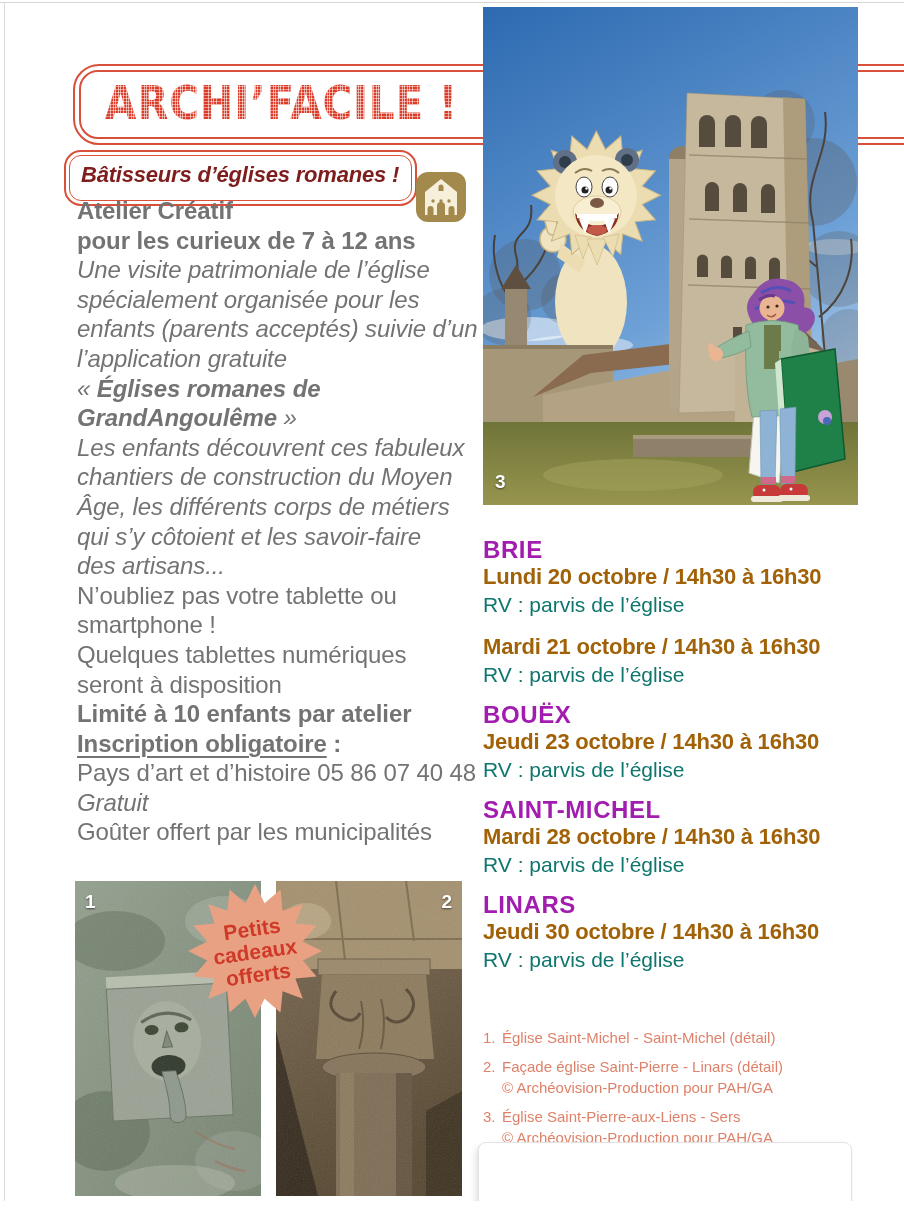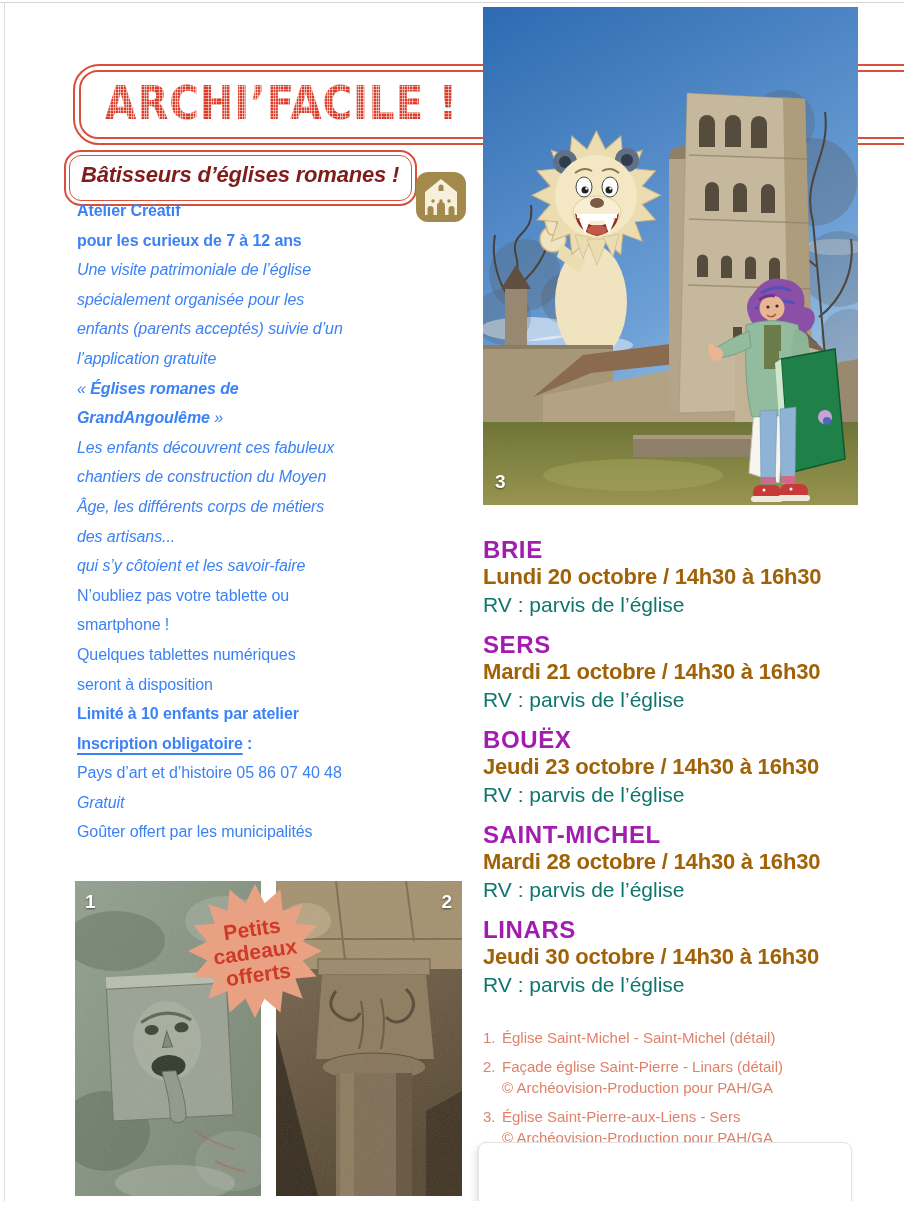--- a/index.html
+++ b/index.html
@@ -25,22 +25,22 @@
   
   .subtitle-box{position:absolute;left:64px;top:150px;width:349px;height:52px;
                 border:2px solid #d8503a;border-radius:17px;}
   .subtitle-box::before{content:"";position:absolute;inset:3px;border:1.5px solid #d8503a;border-radius:12px;}
   .subtitle-text{position:absolute;left:15px;top:10px;font-size:22px;font-weight:bold;font-style:italic;
                  color:#7f1d1d;letter-spacing:-.2px;white-space:nowrap;}
 
   .app-icon{position:absolute;left:416px;top:172px;width:50px;height:50px;}
 
   
-  .body-text{position:absolute;left:77px;top:196px;width:402px;font-size:16px;line-height:29.6px;
-             letter-spacing:-.1px;color:#3b82f6;}
+  .body-text{position:absolute;left:77px;top:196px;width:402px;font-size:24px;line-height:29.6px;
+             letter-spacing:-.1px;color:#737373;}
   .bl{white-space:nowrap;}
   .bl-bold .txt,.bl-bold .suf{font-weight:bold;}
   .bl-italic{font-style:italic;}
   .bl-quote{font-style:italic;}
   .bl-quote .txt{font-weight:bold;}
   .bl-ul .txt{font-weight:bold;text-decoration:underline;text-decoration-thickness:2px;text-underline-offset:4px;}
   .bl-ul .suf{font-weight:bold;}
 
   
   .photo-main{position:absolute;left:483px;top:7px;width:375px;height:498px;}
@@ -108,22 +108,22 @@
     <div class="bl bl-bold"><span class="pre"></span><span class="txt">pour les curieux de 7 à 12 ans</span><span class="suf"></span></div>
     <div class="bl bl-italic"><span class="pre"></span><span class="txt">Une visite patrimoniale de l’église</span><span class="suf"></span></div>
     <div class="bl bl-italic"><span class="pre"></span><span class="txt">spécialement organisée pour les</span><span class="suf"></span></div>
     <div class="bl bl-italic"><span class="pre"></span><span class="txt">enfants (parents acceptés) suivie d’un</span><span class="suf"></span></div>
     <div class="bl bl-italic"><span class="pre"></span><span class="txt">l’application gratuite</span><span class="suf"></span></div>
     <div class="bl bl-quote"><span class="pre">« </span><span class="txt">Églises romanes de</span><span class="suf"></span></div>
     <div class="bl bl-quote"><span class="pre"></span><span class="txt">GrandAngoulême</span><span class="suf"> »</span></div>
     <div class="bl bl-italic"><span class="pre"></span><span class="txt">Les enfants découvrent ces fabuleux</span><span class="suf"></span></div>
     <div class="bl bl-italic"><span class="pre"></span><span class="txt">chantiers de construction du Moyen</span><span class="suf"></span></div>
     <div class="bl bl-italic"><span class="pre"></span><span class="txt">Âge, les différents corps de métiers</span><span class="suf"></span></div>
+    <div class="bl bl-italic"><span class="pre"></span><span class="txt">qui s’y côtoient  et les savoir-faire</span><span class="suf"></span></div>
     <div class="bl bl-italic"><span class="pre"></span><span class="txt">des artisans...</span><span class="suf"></span></div>
-    <div class="bl bl-italic"><span class="pre"></span><span class="txt">qui s’y côtoient  et les savoir-faire</span><span class="suf"></span></div>
     <div class="bl"><span class="pre"></span><span class="txt">N’oubliez pas votre tablette ou</span><span class="suf"></span></div>
     <div class="bl"><span class="pre"></span><span class="txt">smartphone !</span><span class="suf"></span></div>
     <div class="bl"><span class="pre"></span><span class="txt">Quelques tablettes numériques</span><span class="suf"></span></div>
     <div class="bl"><span class="pre"></span><span class="txt">seront à disposition</span><span class="suf"></span></div>
     <div class="bl bl-bold"><span class="pre"></span><span class="txt">Limité à 10 enfants par atelier</span><span class="suf"></span></div>
     <div class="bl bl-ul"><span class="pre"></span><span class="txt">Inscription obligatoire</span><span class="suf"> :</span></div>
     <div class="bl"><span class="pre"></span><span class="txt">Pays d’art et d’histoire 05 86 07 40 48</span><span class="suf"></span></div>
     <div class="bl bl-italic"><span class="pre"></span><span class="txt">Gratuit</span><span class="suf"></span></div>
     <div class="bl"><span class="pre"></span><span class="txt">Goûter offert par les municipalités</span><span class="suf"></span></div>
   </div>
@@ -338,21 +338,20 @@
     </div>
   </div>
 
   <div class="schedule">
     <div class="sched">
       <div class="sched-place">BRIE</div>
       <div class="sched-date">Lundi 20 octobre / 14h30 à 16h30</div>
       <div class="sched-rv">RV : parvis de l’église</div>
     </div>
     <div class="sched">
-      <div class="sched-place">SERS</div>
       <div class="sched-date">Mardi 21 octobre / 14h30 à 16h30</div>
       <div class="sched-rv">RV : parvis de l’église</div>
     </div>
     <div class="sched">
       <div class="sched-place">BOUËX</div>
       <div class="sched-date">Jeudi 23 octobre / 14h30 à 16h30</div>
       <div class="sched-rv">RV : parvis de l’église</div>
     </div>
     <div class="sched">
       <div class="sched-place">SAINT-MICHEL</div>

